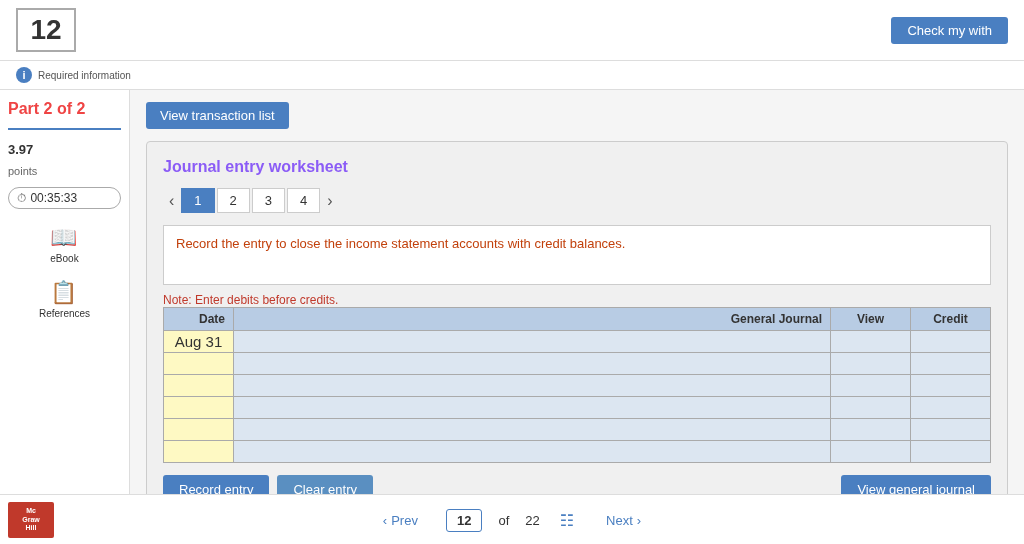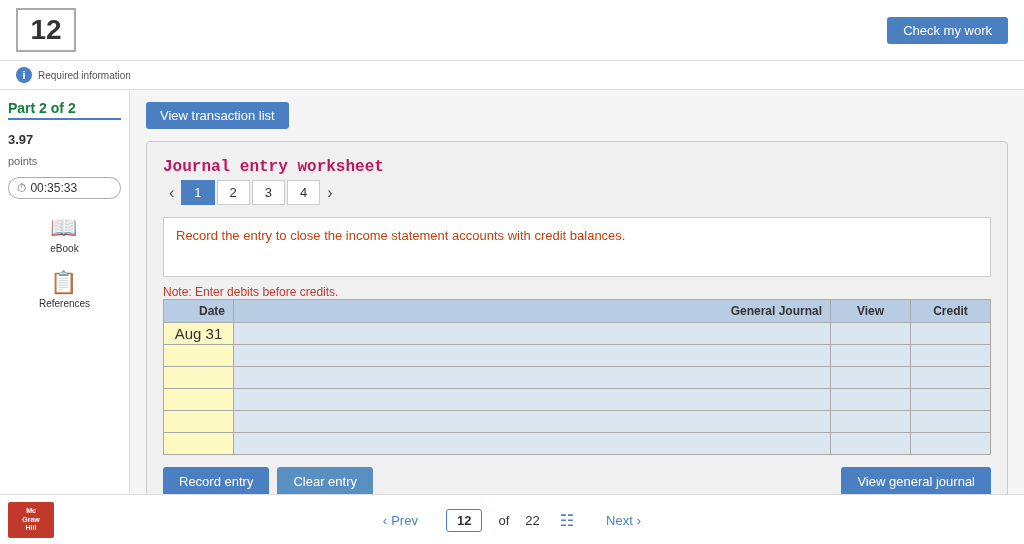--- a/index.html
+++ b/index.html
@@ -71,25 +71,25 @@
     .sidebar {
       width: 130px;
       background: #fff;
       border-right: 1px solid #ddd;
       padding: 10px 8px;
       display: flex;
       flex-direction: column;
       gap: 8px;
     }
     .part-indicator {
-      color: #15803d;
-      font-size: 14px;
+      color: #ef4444;
+      font-size: 16px;
       font-weight: bold;
       border-bottom: 2px solid #4a7fc1;
-      padding-bottom: 2px;
+      padding-bottom: 10px;
       margin-bottom: 4px;
     }
     .points-label {
       font-size: 13px;
       font-weight: bold;
       color: #333;
     }
     .points-sub {
       font-size: 11px;
       color: #666;
@@ -146,23 +146,22 @@
     
     .worksheet-box {
       background: #f0f0f0;
       border: 1px solid #ccc;
       border-radius: 4px;
       padding: 16px;
     }
     .worksheet-title {
       font-size: 16px;
       font-weight: bold;
-      color: #be185d;
-      margin-bottom: 4px;
-      font-family: Liberation Mono, monospace;
+      color: #8b5cf6;
+      margin-bottom: 12px;
     }
 
     
     .tab-nav {
       display: flex;
       align-items: center;
       margin-bottom: 12px;
     }
     .tab-nav-arrow {
       background: none;
@@ -319,21 +318,21 @@
       font-weight: bold;
       line-height: 1.2;
       text-align: center;
     }
   </style>
 </head>
 <body>
 
 <div class="top-bar">
   <div class="question-number-box">12</div>
-  <button class="check-my-work-btn">Check my work</button>
+  <button class="check-my-work-btn">Check my with</button>
 </div>
 
 <div class="required-info">
   <div class="info-icon">i</div>
   <span class="required-info-text">Required information</span>
 </div>
 
 <div class="main-layout">
 
   <div class="sidebar">

